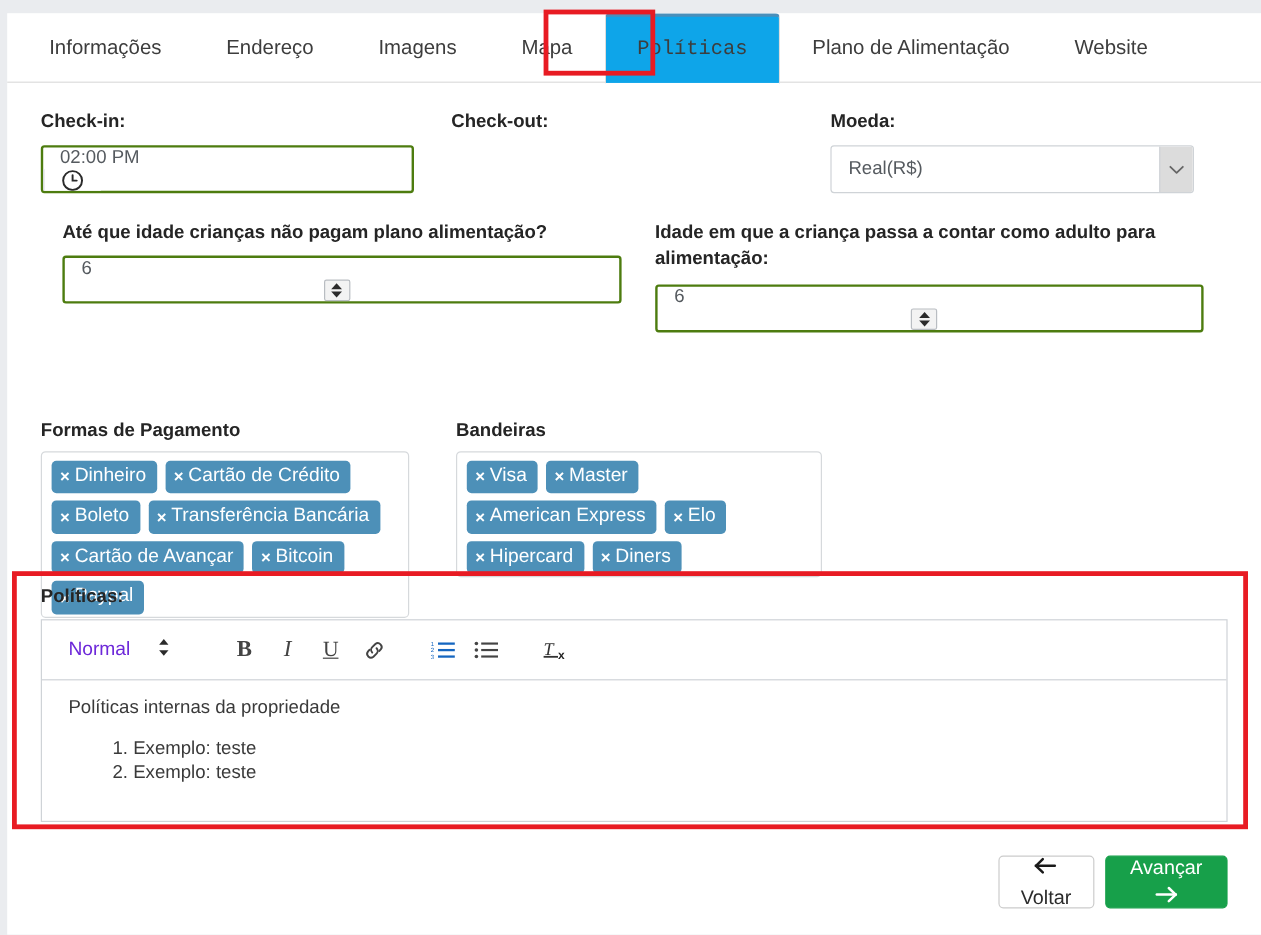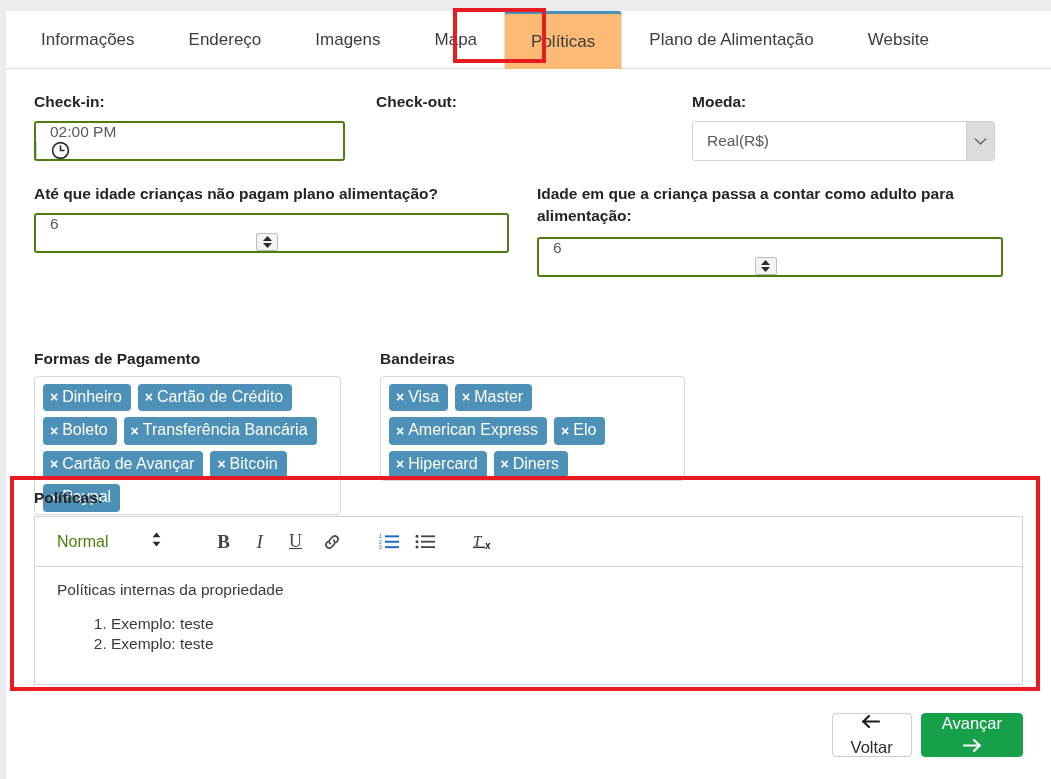--- a/index.html
+++ b/index.html
@@ -39,26 +39,27 @@
     color: #3d3d3d;
     cursor: pointer;
     border: 1px solid transparent;
     border-bottom: none;
     position: relative;
     top: 0;
     background: transparent;
     white-space: nowrap;
   }
   .tab.active {
-    background: #fdba74;
+    background: #0ea5e9;
     border: 1px solid #dddddd;
     border-bottom: 1px solid #ffffff;
     border-top: 3px solid #4a8fba;
     height: 59px;
     border-radius: 4px 4px 0 0;
+    font-family: Liberation Mono, monospace;
   }
 
   
   .annot {
     position: absolute;
     border: 4px solid #e81b23;
     pointer-events: none;
     z-index: 40;
   }
   #annot-tab { left: 453px; top: 8px; width: 93px; height: 55px; }
@@ -203,21 +204,21 @@
     display: flex;
     align-items: center;
     padding-left: 22px;
     gap: 0;
   }
   .ed-format {
     display: flex; align-items: center;
     margin-right: 26px;
     cursor: pointer;
   }
-  .ed-format .fmt-txt { font-size: 16px; color: #4d7c0f; margin-right: 42px; }
+  .ed-format .fmt-txt { font-size: 16px; color: #6d28d9; margin-right: 22px; }
   .ed-btn {
     width: 36px; height: 34px;
     display: flex; align-items: center; justify-content: center;
     cursor: pointer;
     color: #444;
     font-size: 17px;
   }
   .ed-btn.gap-l { margin-left: 18px; }
   .ed-btn.gap-l2 { margin-left: 22px; }
   .ed-btn.active { color: #1566c0; }
@@ -316,21 +317,21 @@
             <div class="sel-arrow">
               <svg width="13" height="9" viewBox="0 0 13 9">
                   <path d="M1.3 2 L6.5 7 L11.7 2" fill="none" stroke="#666" stroke-width="1.5" stroke-linecap="round" stroke-linejoin="round"></path>
                 </svg>
             </div>
           </div>
         </div>
       </div>
 
       <div class="row" style="margin-top:22px; align-items:flex-start;">
-        <div style="width:483px;">
+        <div style="width:483px;margin-left:18px;">
           <div class="fld-label">Até que idade crianças não pagam plano alimentação?</div>
           <div class="input-shell">
             <input type="text" value="6" style="">
             <div class="spin">
               <span class="ar"><svg width="11" height="7" viewBox="0 0 11 7">
                     <path d="M5.5 1 L10 6 L1 6 Z" fill="#2b2b2b"></path>
                   </svg></span>
               <span class="ar"><svg width="11" height="7" viewBox="0 0 11 7">
                     <path d="M5.5 6 L1 1 L10 1 Z" fill="#2b2b2b"></path>
                   </svg></span>

